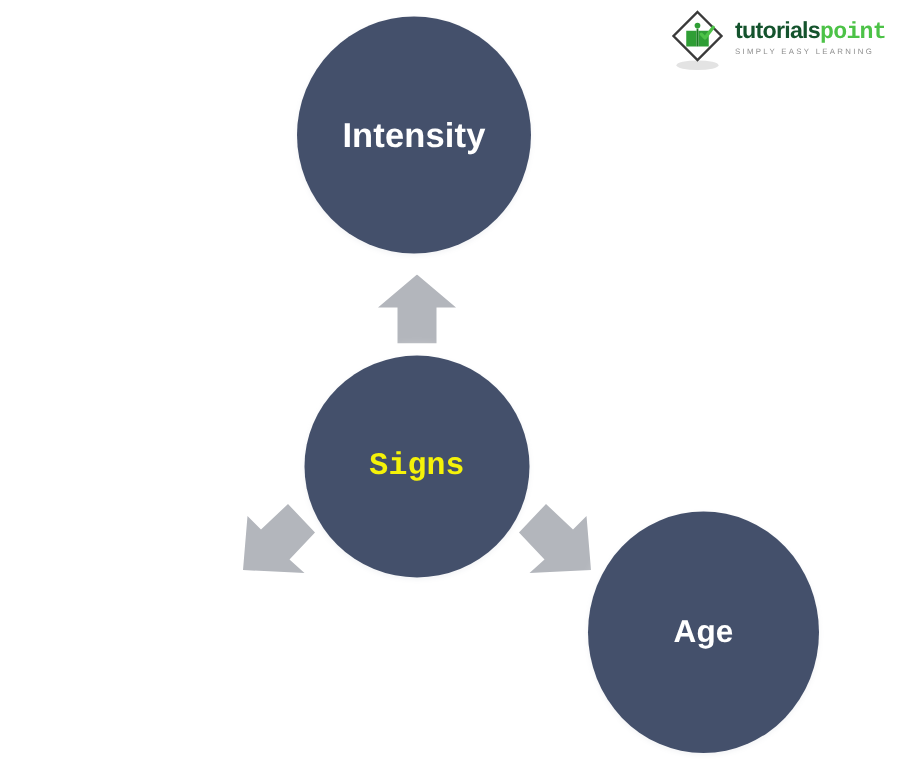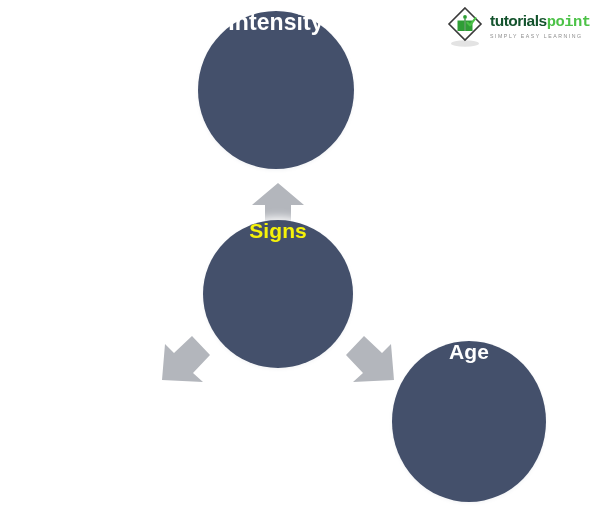--- a/index.html
+++ b/index.html
@@ -19,21 +19,21 @@
     height: 513px;
     background: #ffffff;
   }
 
   
   .node {
     position: absolute;
     border-radius: 50%;
     background: #44506b;
     display: flex;
-    align-items: flex-start;
+    align-items: center;
     justify-content: center;
     box-shadow: 0 0 9px 3px rgba(255,255,255,0.95),
                 0 1px 3px rgba(120,130,150,0.30);
   }
   .node-label {
     font-weight: bold;
     letter-spacing: 0.1px;
     line-height: 1;
     text-align: center;
     user-select: none;
@@ -43,23 +43,24 @@
     top: 11px;
     width: 156px;
     height: 158px;
   }
   .node-intensity .node-label {
     color: #ffffff;
     font-size: 23px;
   }
   .node-signs {
     left: 203px;
-    top: 220px;
+    top: 237px;
     width: 150px;
     height: 148px;
+    font-family: Liberation Mono, monospace;
   }
   .node-signs .node-label {
     color: #f5f209;
     font-size: 21px;
   }
   .node-period {
     left: 11px;
     top: 341px;
     width: 152px;
     height: 161px;

